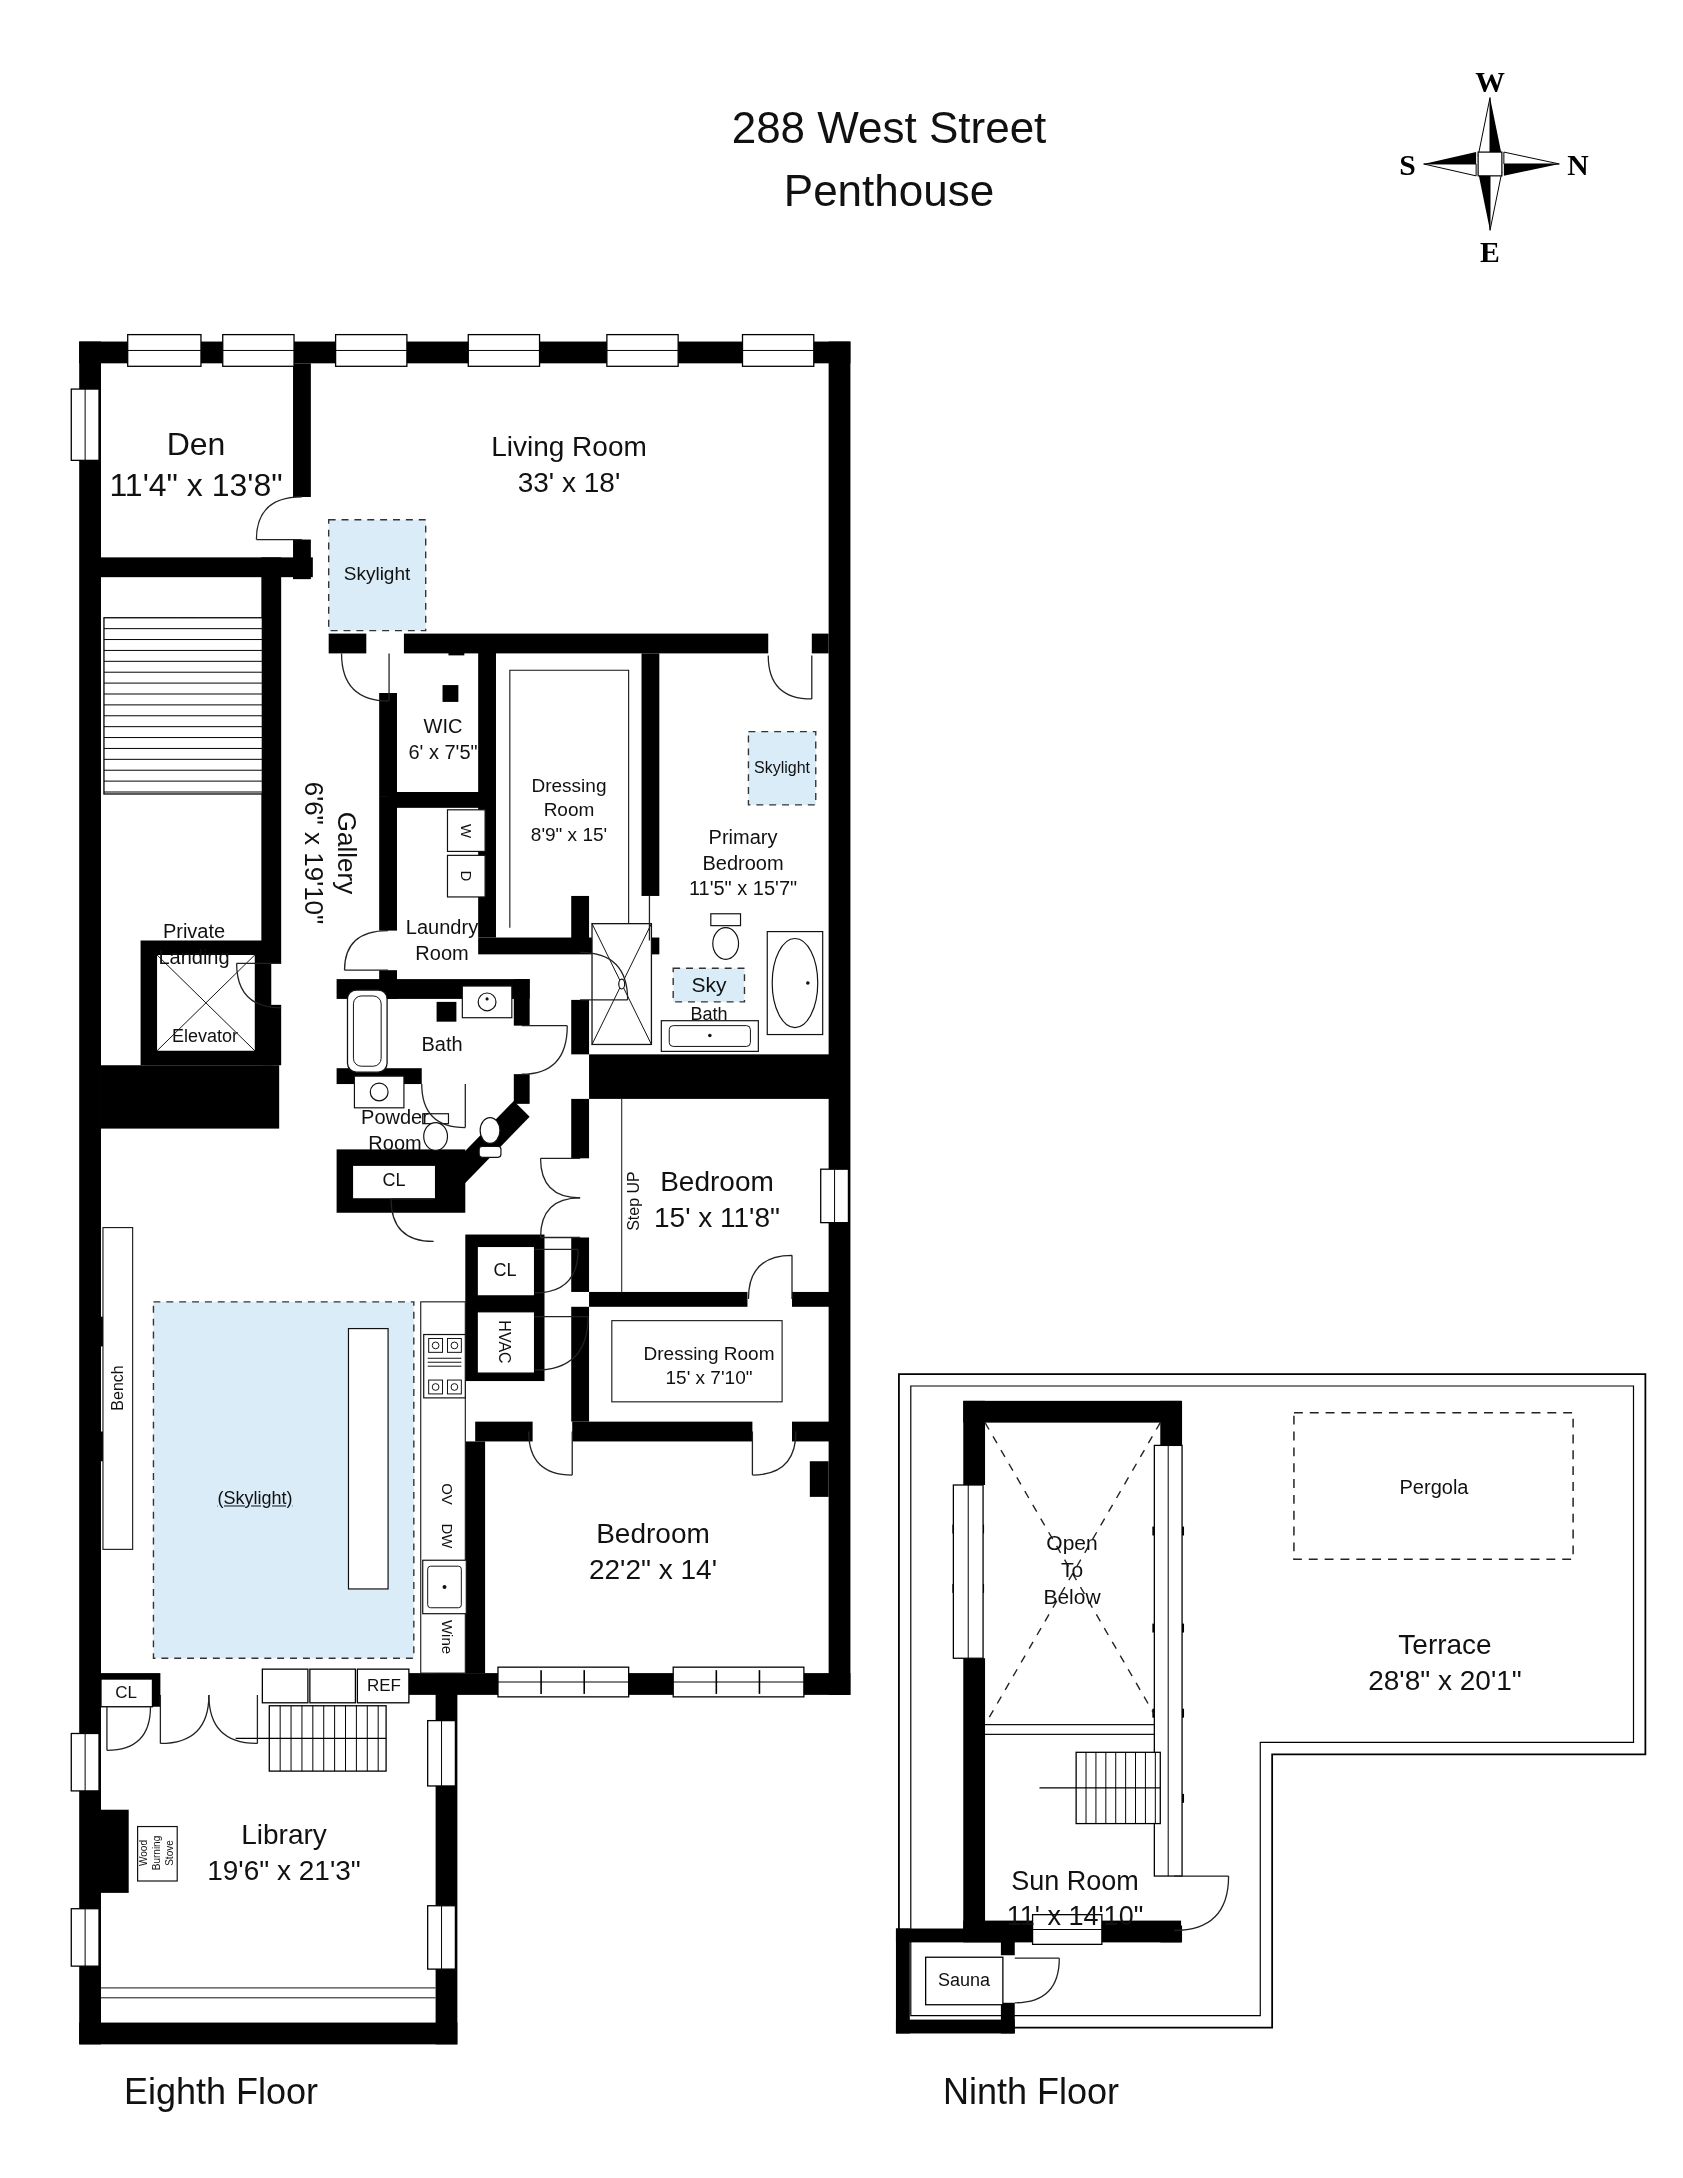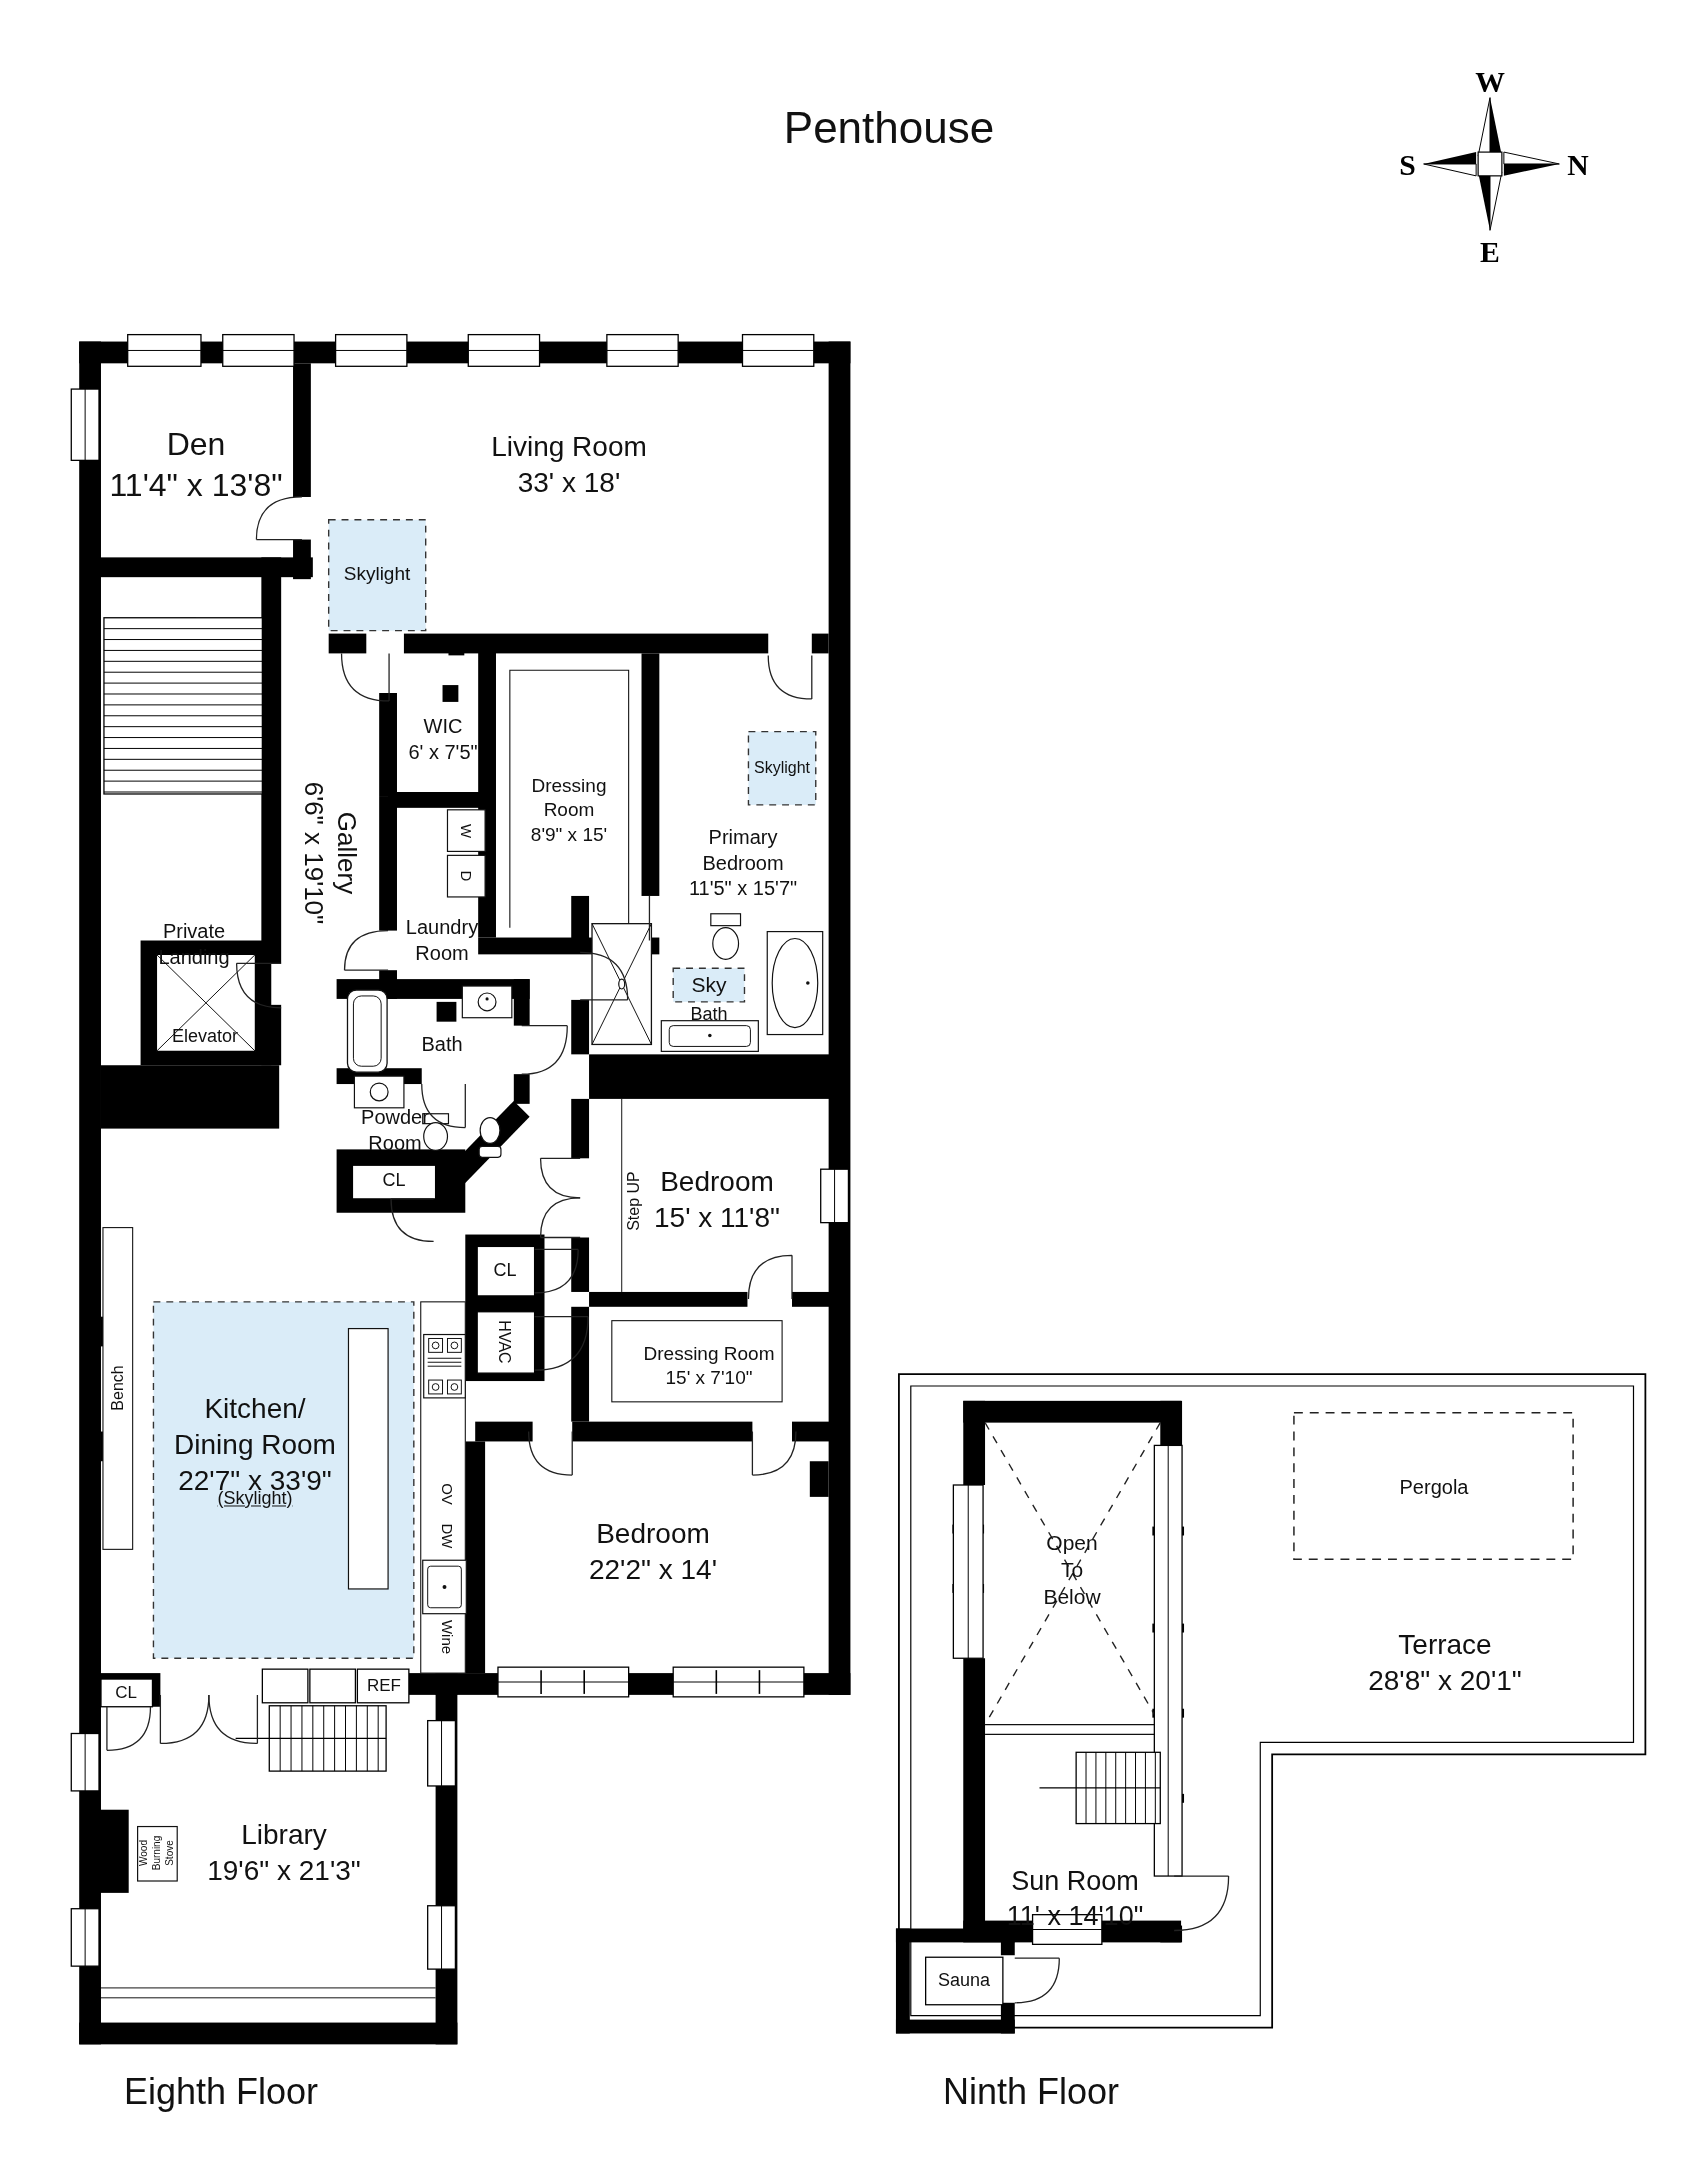--- a/index.html
+++ b/index.html
@@ -15,20 +15,21 @@
   #title span{display:block;}
   #compass{position:absolute;left:1386px;top:50px;}
   #compass text{font-family:"Liberation Serif",serif;font-weight:bold;font-size:30px;fill:#000;}
 </style>
 </head>
 <body>
 
 <div id="page">
 
   <div id="title">
+    <span>288 West Street</span>
     <span>Penthouse</span>
   </div>
 
   <svg id="compass" width="208" height="223" viewBox="0 0 210 225">
     <g>
       <polygon points="105,48 117,107 105,107" fill="#000"></polygon>
       <polygon points="105,48 93,107 105,107" fill="#fff" stroke="#000" stroke-width="1"></polygon>
       <polygon points="175,115 119,127 119,115" fill="#000"></polygon>
       <polygon points="175,115 119,103 119,115" fill="#fff" stroke="#000" stroke-width="1"></polygon>
       <polygon points="105,182 93,123 105,123" fill="#000"></polygon>
@@ -361,25 +362,20 @@
       <div class="lbl" style="left: 505px; top: 1271px; font-size: 18px; transform: translate(-50%, -50%);">
         <span>CL</span>
       </div>
       <div class="lbl" style="left: 504px; top: 1342px; font-size: 16px; transform: translate(-50%, -50%) rotate(90deg);">
         <span>HVAC</span>
       </div>
       <div class="lbl" style="left: 709px; top: 1366px; font-size: 19px; transform: translate(-50%, -50%);">
         <span>Dressing Room</span>
         <span>15' x 7'10"</span>
       </div>
-      <div class="lbl" style="left: 255px; top: 1445px; font-size: 28px; transform: translate(-50%, -50%);">
-        <span>Kitchen/</span>
-        <span>Dining Room</span>
-        <span>22'7" x 33'9"</span>
-      </div>
       <div class="lbl" style="left: 255px; top: 1499px; font-size: 18px; transform: translate(-50%, -50%); text-decoration: underline;">
         <span>(Skylight)</span>
       </div>
       <div class="lbl" style="left: 118px; top: 1388px; font-size: 16px; transform: translate(-50%, -50%) rotate(-90deg);">
         <span>Bench</span>
       </div>
       <div class="lbl" style="left: 447px; top: 1494px; font-size: 15px; transform: translate(-50%, -50%) rotate(90deg);">
         <span>OV</span>
       </div>
       <div class="lbl" style="left: 447px; top: 1536px; font-size: 15px; transform: translate(-50%, -50%) rotate(90deg);">

